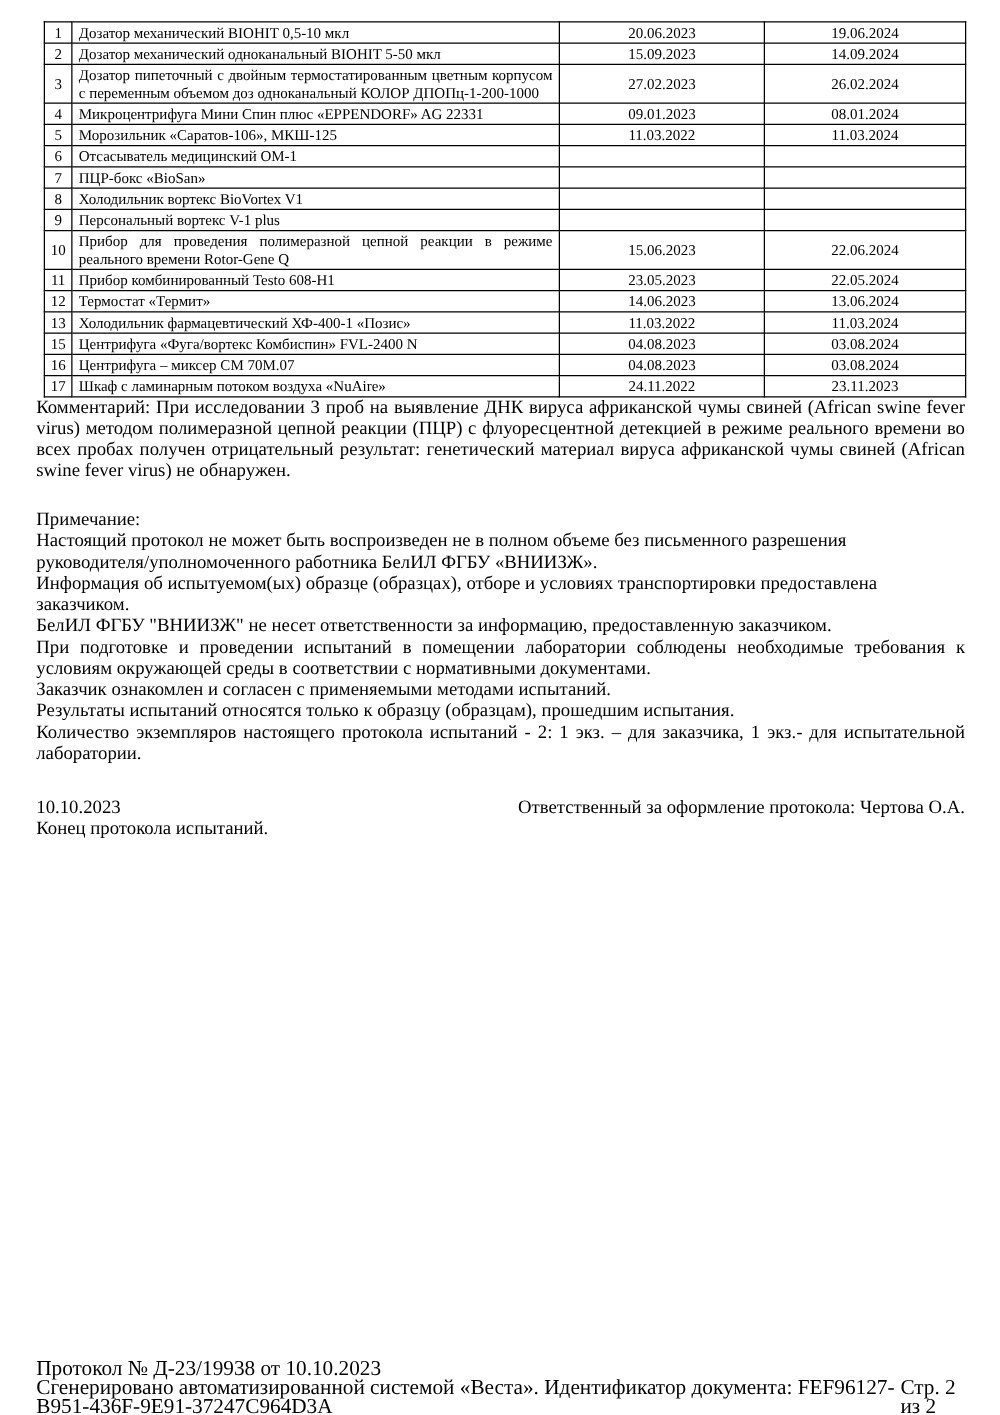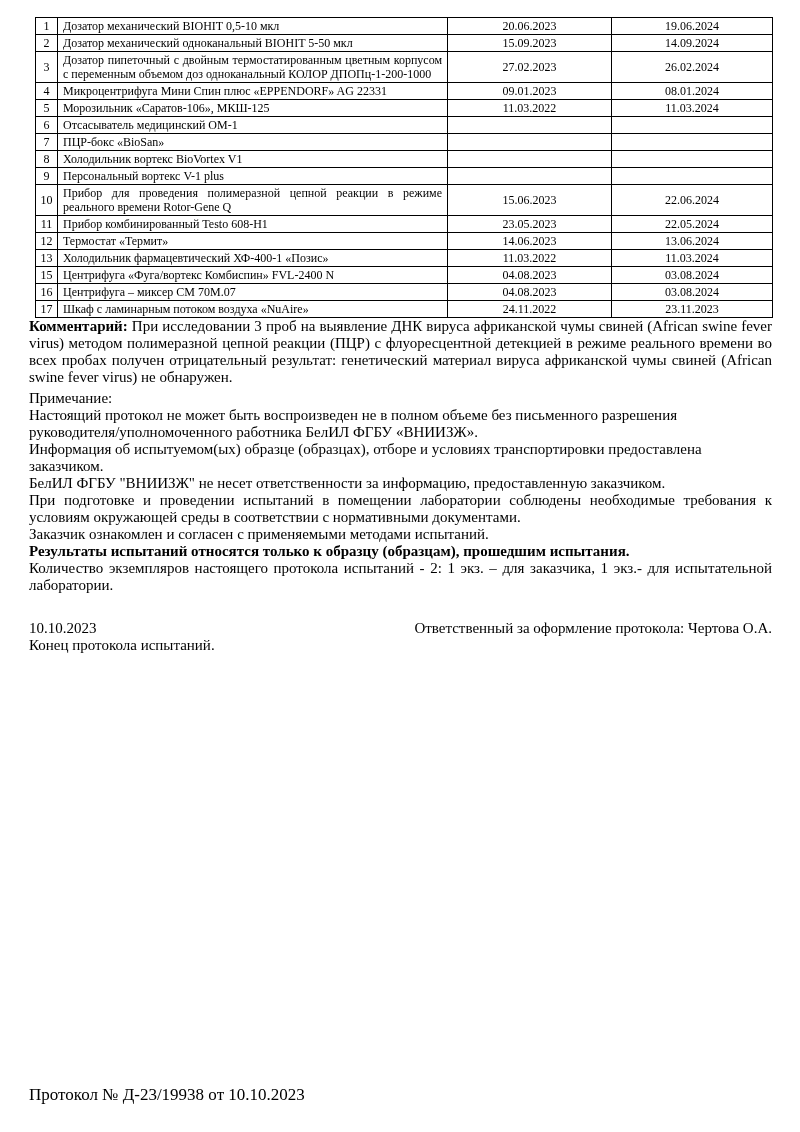--- a/index.html
+++ b/index.html
@@ -35,22 +35,22 @@
   table.equip td.num  { text-align: center; padding: 1px 2px; }
   table.equip td.name { text-align: justify; }
   table.equip td.d1,
   table.equip td.d2   { text-align: center; }
 
   
   .body-text { font-size: 15px; line-height: 17px; }
   p.para { margin: 0; }
   .comment { margin-top: 11px; }
   .justify { text-align: justify; }
-  .bold { font-weight: bold; }
-  .notes { margin-top: 4px; }
+  .bold { font-weight: normal; }
+  .notes { margin-top: 22px; }
 
   
   .signoff {
     margin-top: 26px;
     display: flex;
     justify-content: space-between;
     align-items: baseline;
   }
   .end-line { margin-top: 6px; }
 
@@ -205,14 +205,18 @@
         <span>Ответственный за оформление протокола: Чертова О.А.</span>
       </div>
 
       <p class="para end-line">Конец протокола испытаний.</p>
 
     </div>
   </div>
 
   <div class="footer">
     <div>Протокол № Д-23/19938 от 10.10.2023</div>
+    <div class="footer-row2">
+      <span>Сгенерировано автоматизированной системой «Веста». Идентификатор документа: FEF96127-B951-436F-9E91-37247C964D3A</span>
+      <span>Стр. 2 из 2</span>
+    </div>
   </div>
 </div>
 
 </body></html>

